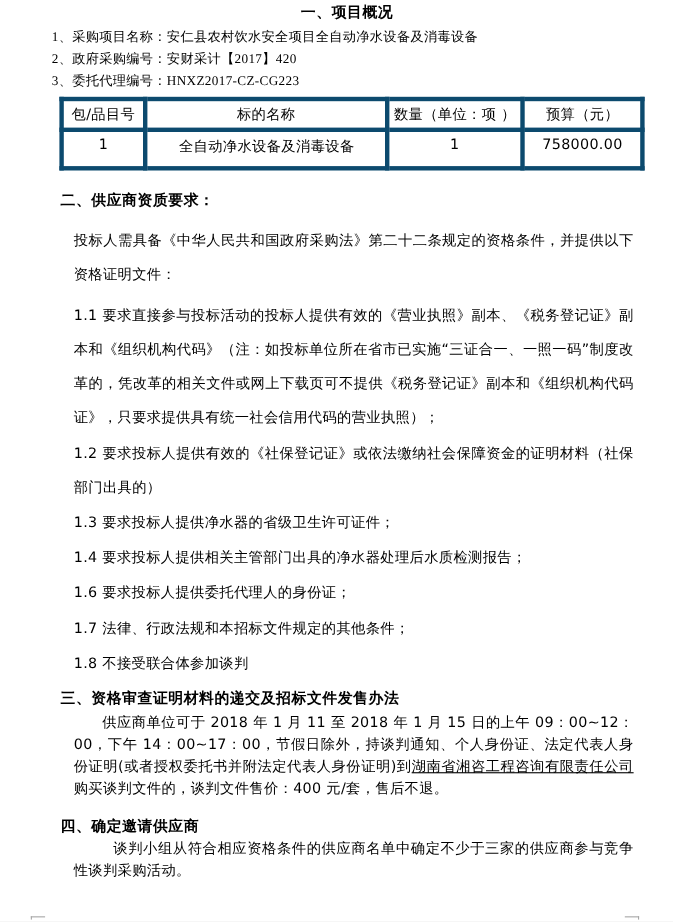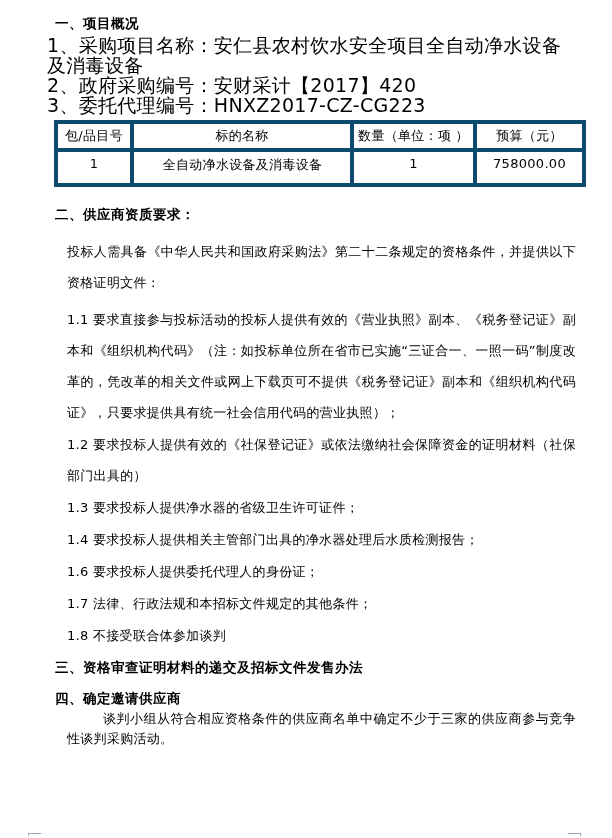--- a/index.html
+++ b/index.html
@@ -13,23 +13,23 @@
     position:relative; width:612px; height:838px; background:#fff;
     padding:2px 36px 0 47px; overflow:hidden;
   }
   .heading {
     font-weight:bold; font-size:13.5px; line-height:15px; padding-left:8px;
     letter-spacing:0.5px;
   }
   .body-text { font-size:13px; letter-spacing:0.3px;margin-left:20px; }
 
   
-  #sec1-title { margin-top:14px; }
+  #sec1-title { margin-top:2px;text-align:center; }
   .s1-list { margin-top:4px; }
-  .s1-item { font-size:19px; line-height:20px; letter-spacing:0.3px; }
+  .s1-item { font-size:12px; line-height:20px; letter-spacing:0.3px;font-family:Liberation Serif, serif; }
 
   table.proc-table {
     border-collapse:collapse; table-layout:fixed;
     margin:5px 0 0 7px; width:528px;
   }
   table.proc-table th, table.proc-table td {
     border:4px solid #0c4a6e; font-weight:normal; font-size:13px;
     letter-spacing:0.3px; overflow:hidden;
   }
   table.proc-table th { height:28px; text-align:center; vertical-align:middle; }
@@ -101,19 +101,22 @@
     <div class="body-text s2-item">1.1 要求直接参与投标活动的投标人提供有效的《营业执照》副本、《税务登记证》副本和《组织机构代码》（注：如投标单位所在省市已实施“三证合一、一照一码”制度改革的，凭改革的相关文件或网上下载页可不提供《税务登记证》副本和《组织机构代码证》，只要求提供具有统一社会信用代码的营业执照）；</div>
     <div class="body-text s2-item">1.2 要求投标人提供有效的《社保登记证》或依法缴纳社会保障资金的证明材料（社保部门出具的）</div>
     <div class="body-text s2-item">1.3 要求投标人提供净水器的省级卫生许可证件；</div>
     <div class="body-text s2-item">1.4 要求投标人提供相关主管部门出具的净水器处理后水质检测报告；</div>
     <div class="body-text s2-item">1.6 要求投标人提供委托代理人的身份证；</div>
     <div class="body-text s2-item">1.7 法律、行政法规和本招标文件规定的其他条件；</div>
     <div class="body-text s2-item">1.8 不接受联合体参加谈判</div>
   </div>
 
   <div class="heading" id="sec3-title">三、资格审查证明材料的递交及招标文件发售办法</div>
+  <div class="body-text s3-para">
+    <span>供应商单位可于 2018 年 1 月 11 至 2018 年 1 月 15 日的上午 09：00~12：00，下午 14：00~17：00，节假日除外，持谈判通知、个人身份证、法定代表人身份证明(或者授权委托书并附法定代表人身份证明)到</span><span class="underlined">湖南省湘咨工程咨询有限责任公司</span><span>购买谈判文件的，谈判文件售价：400 元/套，售后不退。</span>
+  </div>
 
   <div class="heading" id="sec4-title">四、确定邀请供应商</div>
   <div class="body-text s4-para">谈判小组从符合相应资格条件的供应商名单中确定不少于三家的供应商参与竞争性谈判采购活动。</div>
 
   <div class="corner-mark" id="mark-left"></div>
   <div class="corner-mark" id="mark-right"></div>
 </div>
 
 </body></html>

